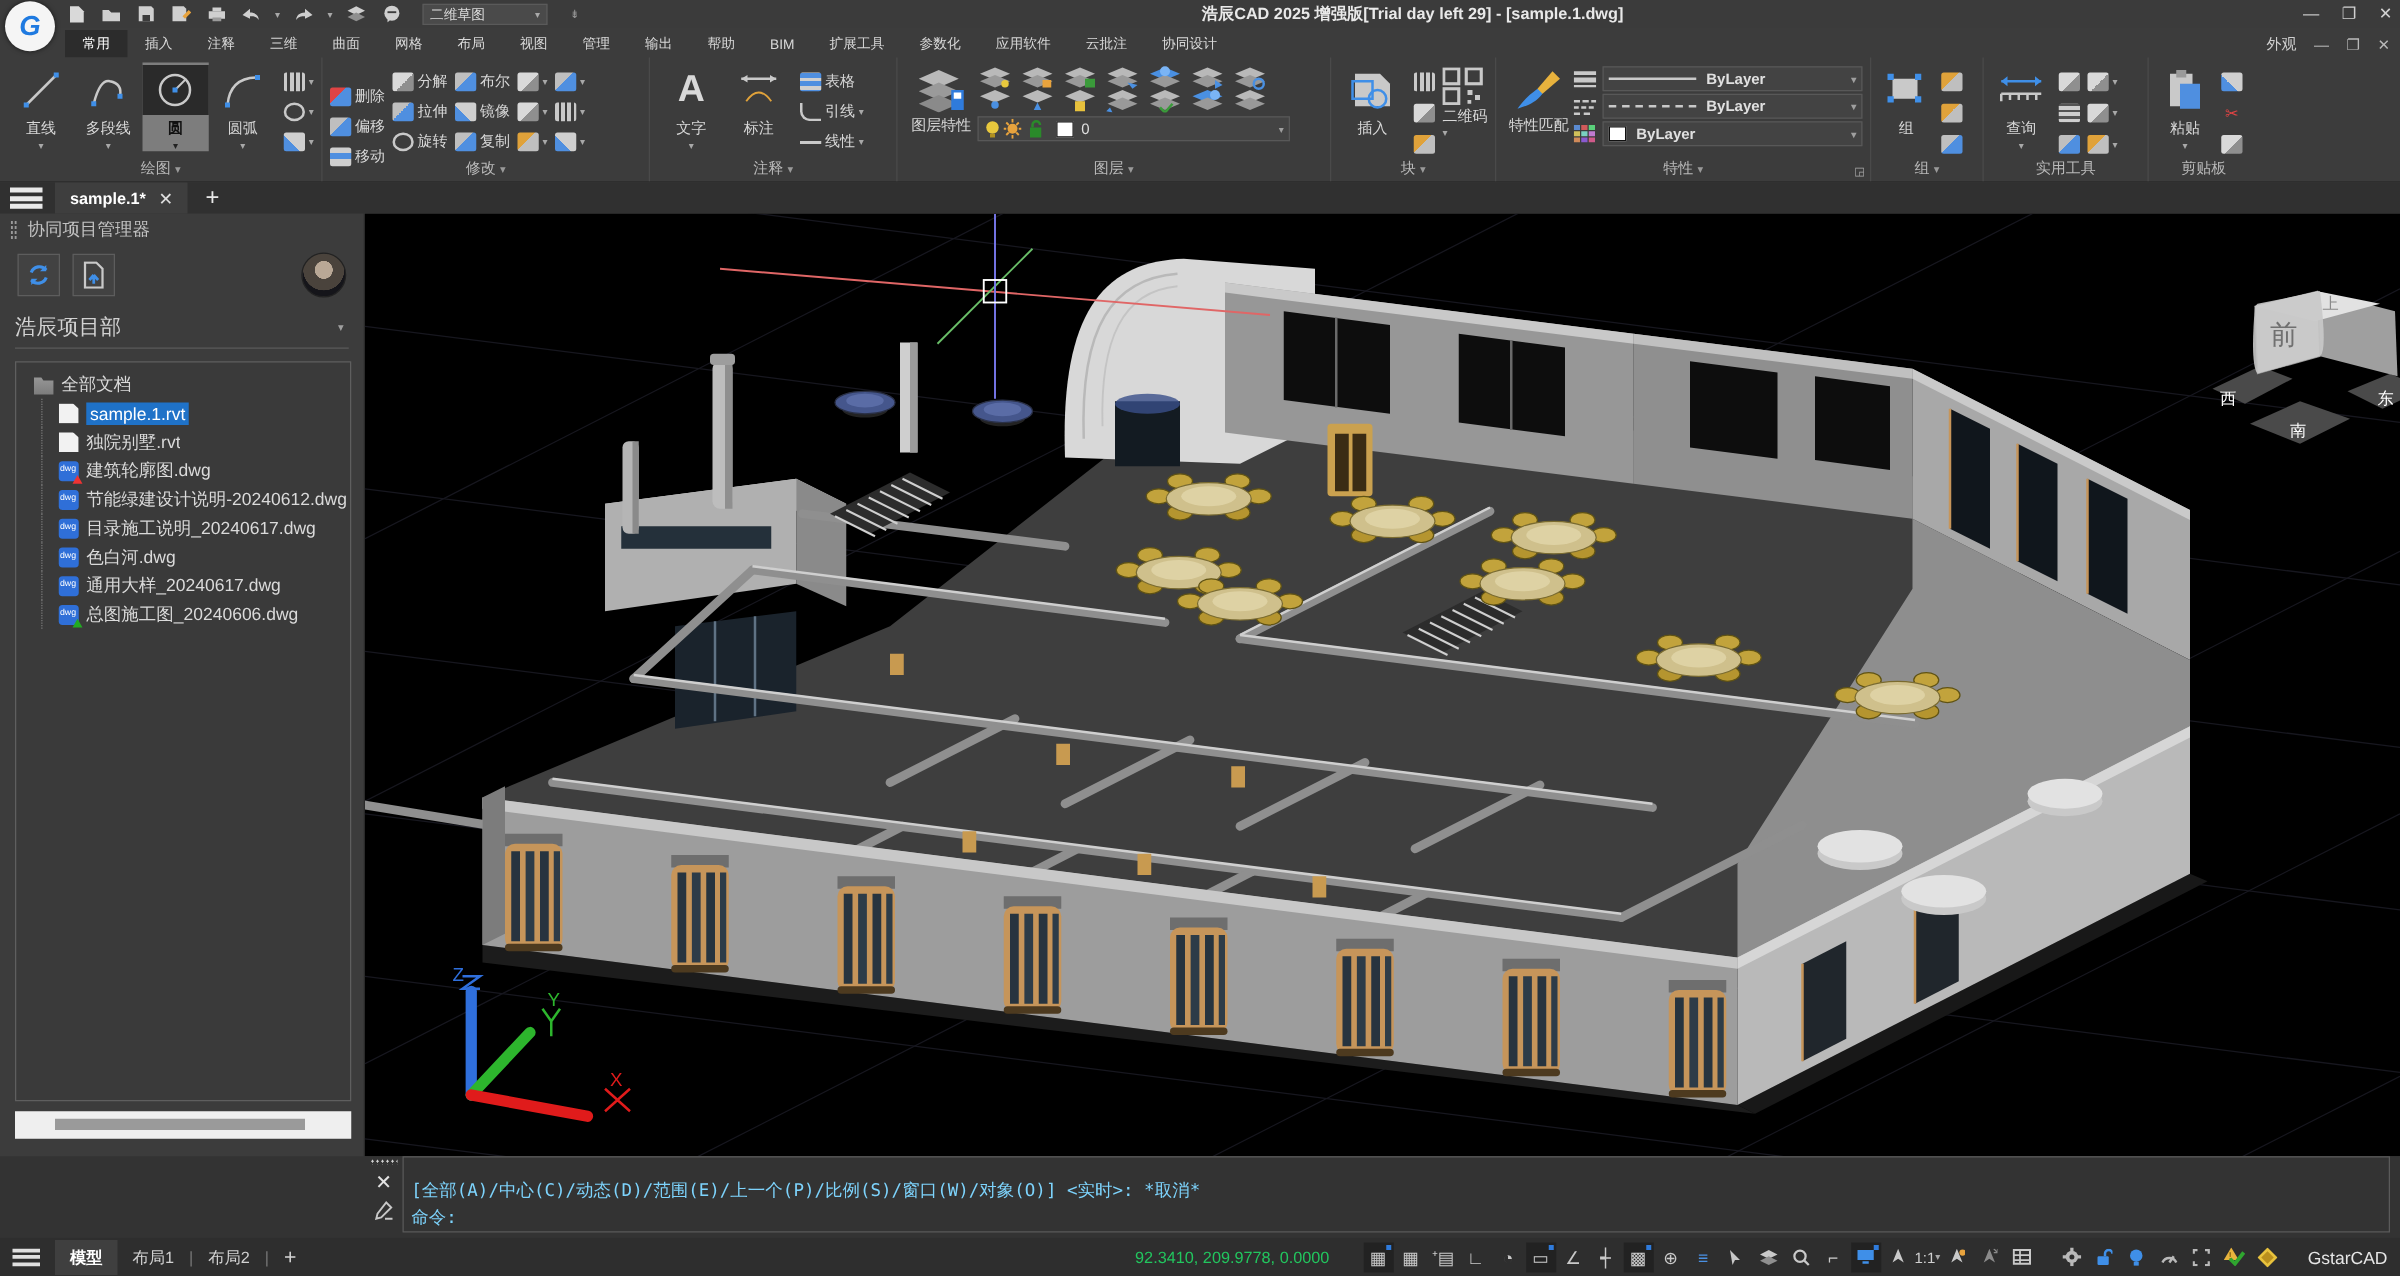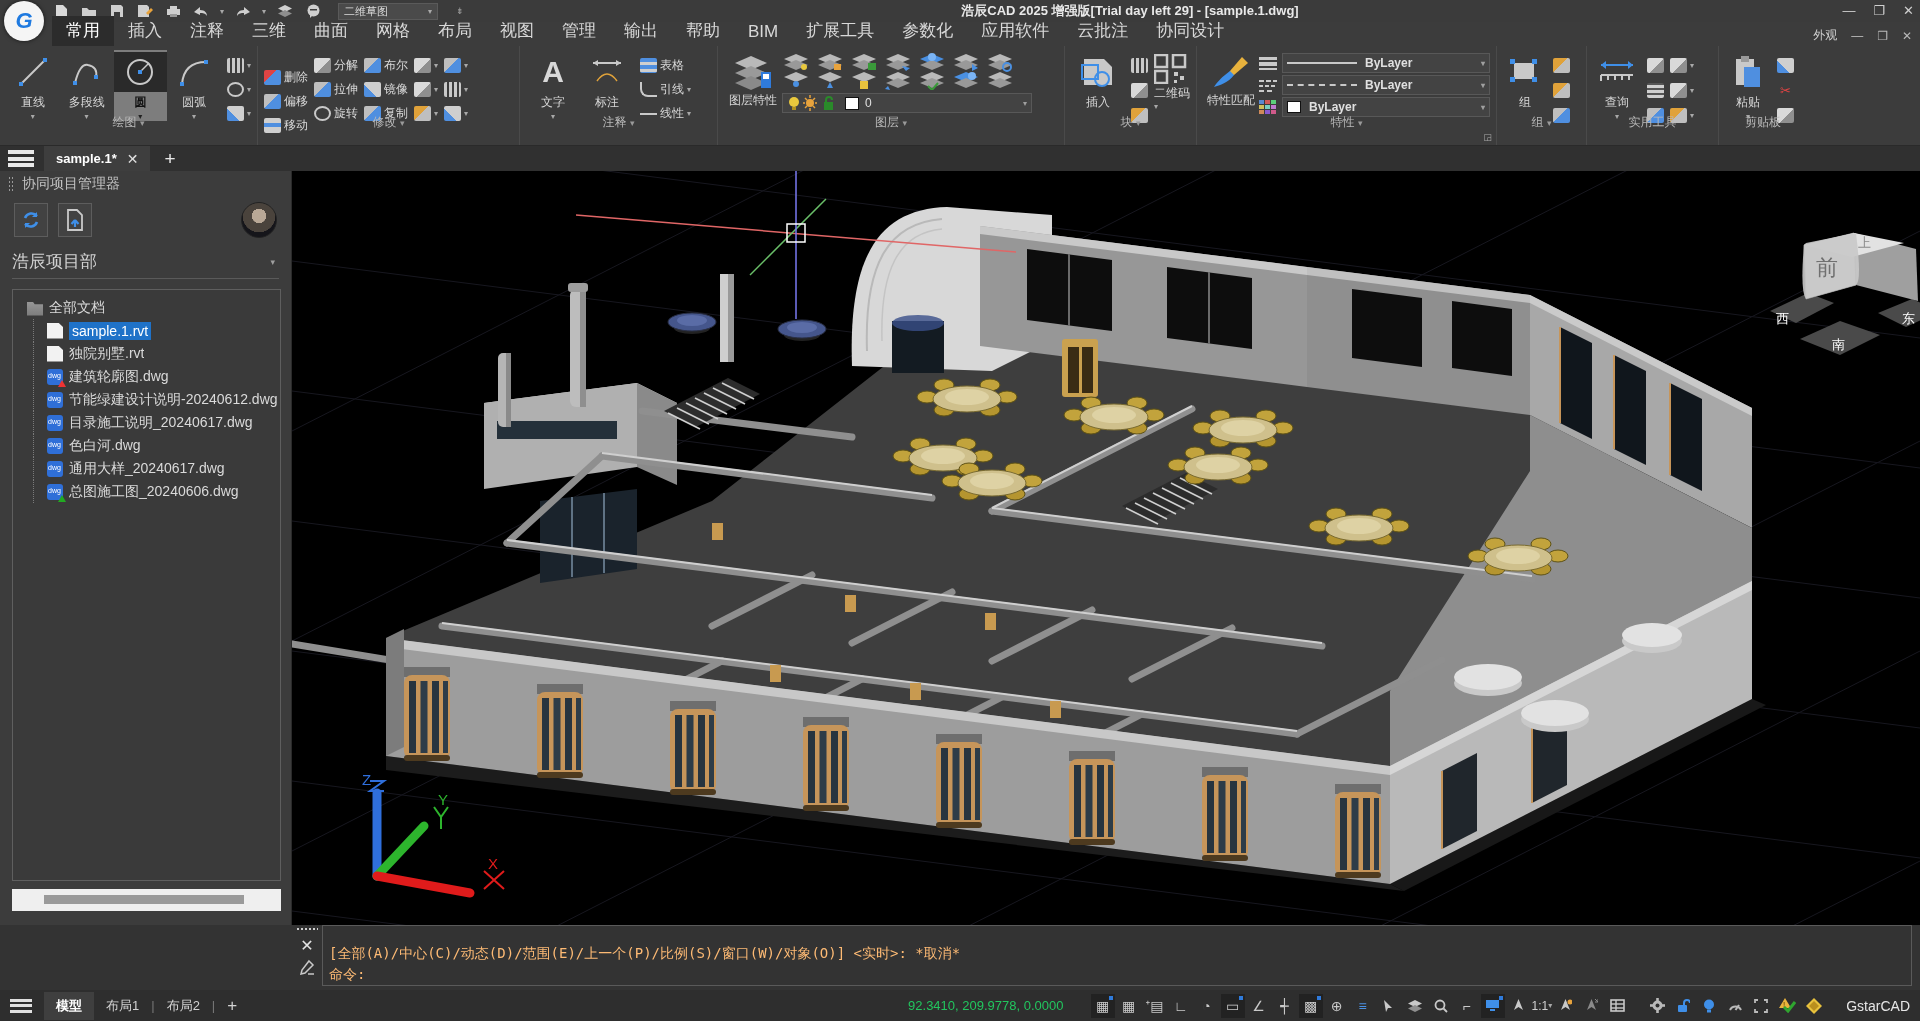--- a/index.html
+++ b/index.html
@@ -22,32 +22,32 @@
   .wsbox .car { margin-left:auto; color:#aaa; font-size:8px; }
   .qat-caret { color:#9a9a9a; font-size:9px; margin-left:8px; }
   #title-text { position:absolute; left:0; right:0; top:0; height:22px; line-height:22px;
     text-align:center; font-size:13px; font-weight:bold; color:#e9e9e9; pointer-events:none; padding-left:340px;}
   .winbtns { position:absolute; right:6px; top:0; height:22px; display:flex; align-items:center; gap:18px; }
   .winbtns span { color:#d0d0d0; font-size:13px; line-height:22px; }
 
   
   #tabrow { position:absolute; top:22px; left:0; width:1920px; height:24px; background:#3c3c3c;
     display:flex; align-items:flex-end; padding-left:52px; }
-  .rtab { font-size:17px; color:#d8d8d8; padding:3px 14px 4px 14px; cursor:default; }
+  .rtab { font-size:11px; color:#d8d8d8; padding:3px 14px 4px 14px; cursor:default; }
   .rtab.active { background:#2c2c2c; color:#fff; }
   #tabrow-right { position:absolute; right:8px; bottom:2px; display:flex; align-items:center; gap:14px; }
   #tabrow-right .lbl { font-size:12px; color:#cfcfcf; }
   #tabrow-right .wico { color:#b9b9b9; font-size:12px; }
 
   
   #ribbon { position:absolute; top:46px; left:0; width:1920px; height:100px; background:#3c3c3c;
     border-bottom:1px solid #2a2a2a; display:flex; }
   .panel { height:100%; border-right:1px solid #4a4a4a; position:relative; padding:4px 6px 20px 6px;
     display:flex; align-items:flex-start; }
-  .panel-label { position:absolute; bottom:14px; left:0; width:100%; text-align:center;
+  .panel-label { position:absolute; bottom:2px; left:0; width:100%; text-align:center;
     font-size:12px; color:#b9b9b9; }
   .panel-label .car { font-size:9px; color:#9a9a9a; }
   .bigbtn { width:54px; display:flex; flex-direction:column; align-items:center; padding-top:2px; }
   .bigbtn .bicon { height:40px; display:flex; align-items:center; justify-content:center; }
   .bigbtn .blabel { font-size:12px; color:#d8d8d8; margin-top:2px; white-space:nowrap; }
   .bigbtn .bcar { font-size:8px; color:#a8a8a8; margin-top:1px; }
   .bigbtn.sel { background:#7d7d7d; }
   .bigbtn.sel .bicon { background:#2a2a2a; width:100%; }
   .bigbtn.sel .blabel { color:#111; font-weight:bold; }
   .srow { display:flex; align-items:center; gap:3px; height:22px; font-size:12px; color:#d8d8d8; white-space:nowrap;}
@@ -121,21 +121,21 @@
 
   
   #cmd { position:absolute; top:925px; left:0; width:1920px; height:65px; background:#333; display:flex; }
   #cmd-left { width:292px; }
   #cmd-icons { width:30px; display:flex; flex-direction:column; align-items:center; padding-top:2px; gap:4px; }
   #cmd-icons .dots { width:22px; height:5px; background-image:radial-gradient(#cfcfcf 1px, transparent 1px); background-size:4px 4px; }
   #cmd-icons .x { color:#e3e3e3; font-size:16px; }
   #cmd-text { flex:1; border:1px solid #5a5a5a; background:#333; margin:0 8px 4px 0;
     font-family:"DejaVu Sans Mono", monospace; font-size:14px; color:#ededed; padding:0 6px;
     display:flex; flex-direction:column; justify-content:flex-end; line-height:21px; }
-  #cmd-text .hist { color:#fdba74; white-space:nowrap; overflow:hidden; }
+  #cmd-text .hist { color:#7dd3fc; white-space:nowrap; overflow:hidden; }
   #cmd-text .clip { height:12px; line-height:12px; overflow:hidden; color:#bdbdbd; }
 
   
   #status { position:absolute; top:990px; left:0; width:1920px; height:31px; background:#2e2e2e;
     display:flex; align-items:center; font-size:13px; color:#d2d2d2; }
   #status .burger { width:22px; height:14px; margin:0 12px 0 10px; display:flex; flex-direction:column; justify-content:space-between; }
   #status .burger i { height:3px; background:#e0e0e0; }
   .stab { padding:5px 12px; }
   .stab.active { background:#3f3f3f; font-weight:bold; color:#fff; }
   .sdiv { color:#777; }

